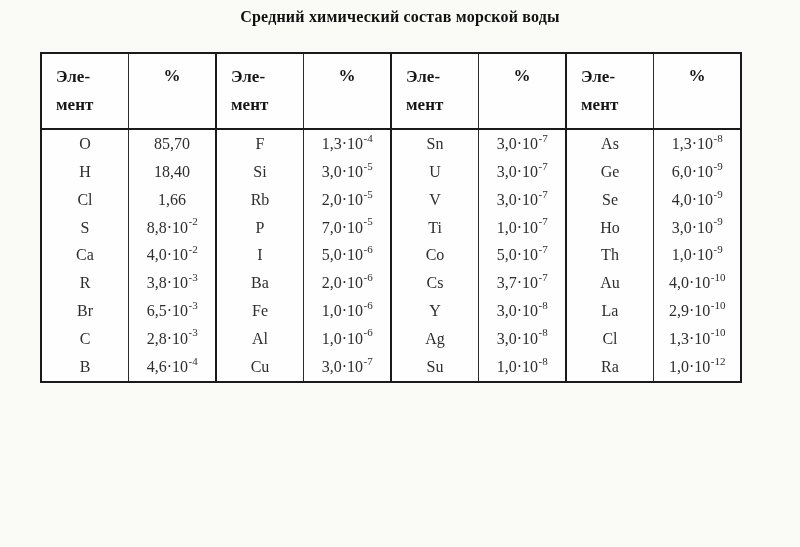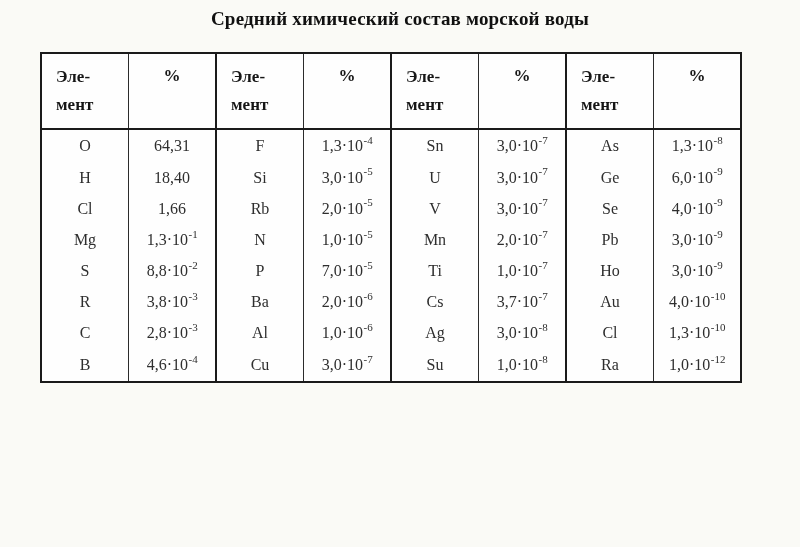--- a/index.html
+++ b/index.html
@@ -15,21 +15,21 @@
     position: relative;
     overflow: hidden;
   }
   .page-title {
     position: absolute;
     top: 8px;
     left: 0;
     width: 100%;
     margin: 0;
     text-align: center;
-    font-size: 19px;
+    font-size: 16px;
     font-weight: bold;
     color: #101010;
     letter-spacing: 0.2px;
   }
   table.composition {
     position: absolute;
     left: 40px;
     top: 52px;
     width: 702px;
     height: 331px;
@@ -111,21 +111,21 @@
       <th class="el">
         <span>Эле-</span><br>
         <span>мент</span>
       </th>
       <th class="pct">%</th>
     </tr>
   </thead>
   <tbody id="table-body">
       <tr>
         <td class="el">O</td>
-        <td class="pct">64,31</td>
+        <td class="pct">85,70</td>
         <td class="el">F</td>
         <td class="pct">1,3·10<sup>-4</sup></td>
         <td class="el">Sn</td>
         <td class="pct">3,0·10<sup>-7</sup></td>
         <td class="el">As</td>
         <td class="pct">1,3·10<sup>-8</sup></td>
       </tr>
       <tr>
         <td class="el">H</td>
         <td class="pct">18,40</td>
@@ -138,52 +138,62 @@
       </tr>
       <tr>
         <td class="el">Cl</td>
         <td class="pct">1,66</td>
         <td class="el">Rb</td>
         <td class="pct">2,0·10<sup>-5</sup></td>
         <td class="el">V</td>
         <td class="pct">3,0·10<sup>-7</sup></td>
         <td class="el">Se</td>
         <td class="pct">4,0·10<sup>-9</sup></td>
-      </tr>
-      <tr>
-        <td class="el">Mg</td>
-        <td class="pct">1,3·10<sup>-1</sup></td>
-        <td class="el">N</td>
-        <td class="pct">1,0·10<sup>-5</sup></td>
-        <td class="el">Mn</td>
-        <td class="pct">2,0·10<sup>-7</sup></td>
-        <td class="el">Pb</td>
-        <td class="pct">3,0·10<sup>-9</sup></td>
       </tr>
       <tr>
         <td class="el">S</td>
         <td class="pct">8,8·10<sup>-2</sup></td>
         <td class="el">P</td>
         <td class="pct">7,0·10<sup>-5</sup></td>
         <td class="el">Ti</td>
         <td class="pct">1,0·10<sup>-7</sup></td>
         <td class="el">Ho</td>
         <td class="pct">3,0·10<sup>-9</sup></td>
       </tr>
       <tr>
+        <td class="el">Ca</td>
+        <td class="pct">4,0·10<sup>-2</sup></td>
+        <td class="el">I</td>
+        <td class="pct">5,0·10<sup>-6</sup></td>
+        <td class="el">Co</td>
+        <td class="pct">5,0·10<sup>-7</sup></td>
+        <td class="el">Th</td>
+        <td class="pct">1,0·10<sup>-9</sup></td>
+      </tr>
+      <tr>
         <td class="el">R</td>
         <td class="pct">3,8·10<sup>-3</sup></td>
         <td class="el">Ba</td>
         <td class="pct">2,0·10<sup>-6</sup></td>
         <td class="el">Cs</td>
         <td class="pct">3,7·10<sup>-7</sup></td>
         <td class="el">Au</td>
         <td class="pct">4,0·10<sup>-10</sup></td>
       </tr>
       <tr>
+        <td class="el">Br</td>
+        <td class="pct">6,5·10<sup>-3</sup></td>
+        <td class="el">Fe</td>
+        <td class="pct">1,0·10<sup>-6</sup></td>
+        <td class="el">Y</td>
+        <td class="pct">3,0·10<sup>-8</sup></td>
+        <td class="el">La</td>
+        <td class="pct">2,9·10<sup>-10</sup></td>
+      </tr>
+      <tr>
         <td class="el">C</td>
         <td class="pct">2,8·10<sup>-3</sup></td>
         <td class="el">Al</td>
         <td class="pct">1,0·10<sup>-6</sup></td>
         <td class="el">Ag</td>
         <td class="pct">3,0·10<sup>-8</sup></td>
         <td class="el">Cl</td>
         <td class="pct">1,3·10<sup>-10</sup></td>
       </tr>
       <tr>

